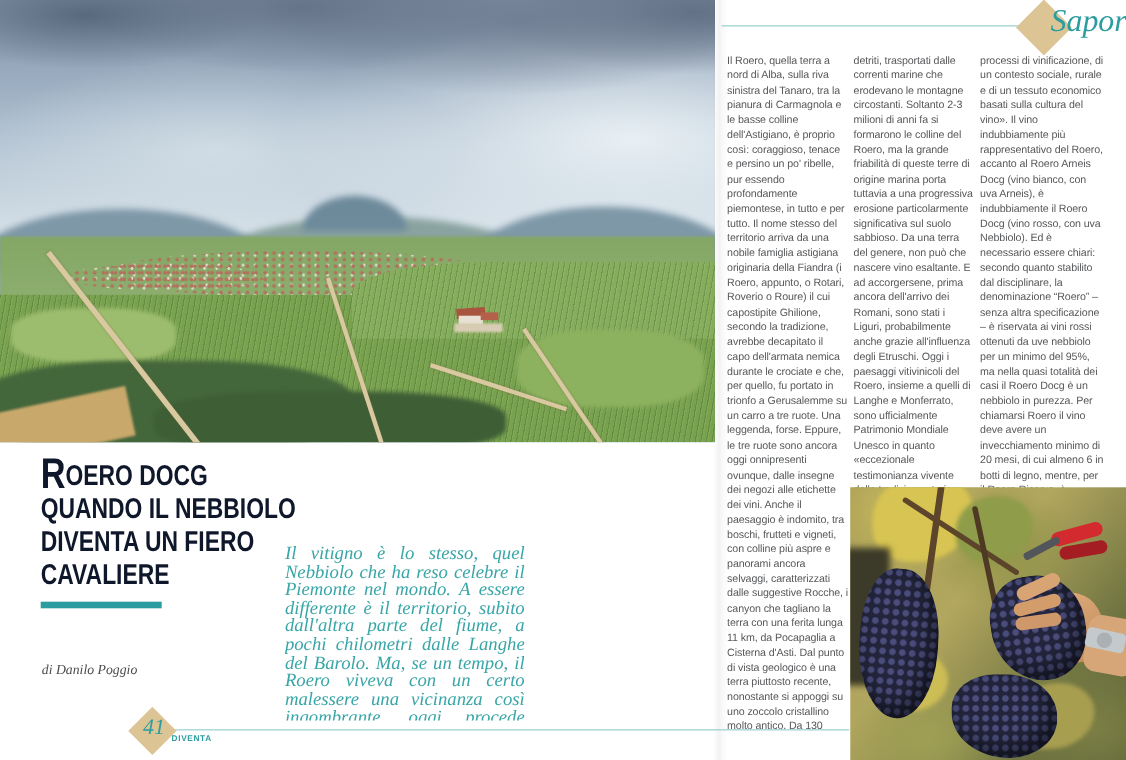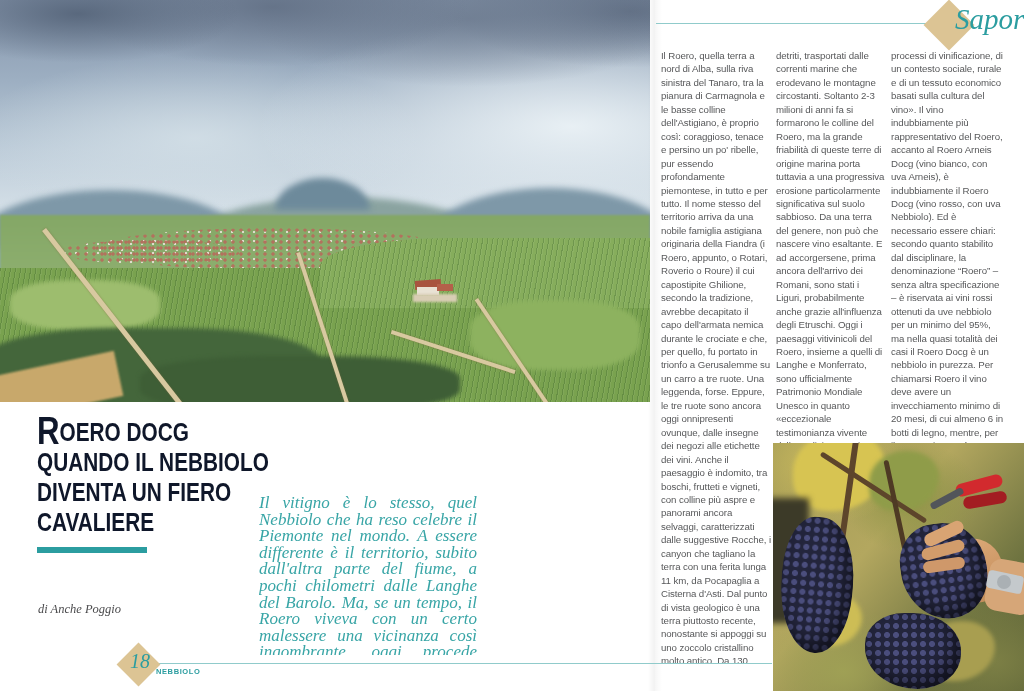--- a/index.html
+++ b/index.html
@@ -159,21 +159,21 @@
 
   <div class="abs fold"></div>
 
   <div class="abs title">
     <div class="title-line"><span class="dropcap">R</span><span>OERO DOCG</span></div>
     <div class="title-line">QUANDO IL NEBBIOLO</div>
     <div class="title-line">DIVENTA UN FIERO</div>
     <div class="title-line">CAVALIERE</div>
   </div>
   <div class="abs title-bar"></div>
-  <div class="abs byline">di Anche Poggio</div>
+  <div class="abs byline">di Danilo Poggio</div>
   <div class="abs standfirst">Il vitigno è lo stesso, quel Nebbiolo che ha reso celebre il Piemonte nel mondo. A essere differente è il territorio, subito dall'altra parte del fiume, a pochi chilometri dalle Langhe del Barolo. Ma, se un tempo, il Roero viveva con un certo malessere una vicinanza così ingombrante, oggi procede fieramente nel suo cammino, orgoglioso del suo passato ed entusiasta per il suo futuro.</div>
 
   <div class="abs hdr-line"></div>
   <div class="abs diamond hdr-diamond"></div>
   <div class="abs hdr-label">Sapori</div>
 
   <div class="abs col col1">Il Roero, quella terra a nord di Alba, sulla riva sinistra del Tanaro, tra la pianura di Carmagnola e le basse colline dell'Astigiano, è proprio così: coraggioso, tenace e persino un po' ribelle, pur essendo profondamente piemontese, in tutto e per tutto. Il nome stesso del territorio arriva da una nobile famiglia astigiana originaria della Fiandra (i Roero, appunto, o Rotari, Roverio o Roure) il cui capostipite Ghilione, secondo la tradizione, avrebbe decapitato il capo dell'armata nemica durante le crociate e che, per quello, fu portato in trionfo a Gerusalemme su un carro a tre ruote. Una leggenda, forse. Eppure, le tre ruote sono ancora oggi onnipresenti ovunque, dalle insegne dei negozi alle etichette dei vini. Anche il paesaggio è indomito, tra boschi, frutteti e vigneti, con colline più aspre e panorami ancora selvaggi, caratterizzati dalle suggestive Rocche, i canyon che tagliano la terra con una ferita lunga 11 km, da Pocapaglia a Cisterna d'Asti. Dal punto di vista geologico è una terra piuttosto recente, nonostante si appoggi su uno zoccolo cristallino molto antico. Da 130 milioni di anni fa era del fondale di un mare interno e i terreni si sono formati per sedimentazione di</div>
   <div class="abs col col2">detriti, trasportati dalle correnti marine che erodevano le montagne circostanti. Soltanto 2-3 milioni di anni fa si formarono le colline del Roero, ma la grande friabilità di queste terre di origine marina porta tuttavia a una progressiva erosione particolarmente significativa sul suolo sabbioso. Da una terra del genere, non può che nascere vino esaltante. E ad accorgersene, prima ancora dell'arrivo dei Romani, sono stati i Liguri, probabilmente anche grazie all'influenza degli Etruschi. Oggi i paesaggi vitivinicoli del Roero, insieme a quelli di Langhe e Monferrato, sono ufficialmente Patrimonio Mondiale Unesco in quanto «eccezionale testimonianza vivente della tradizione storica della coltivazione della vite, dei</div>
   <div class="abs col col3">processi di vinificazione, di un contesto sociale, rurale e di un tessuto economico basati sulla cultura del vino». Il vino indubbiamente più rappresentativo del Roero, accanto al Roero Arneis Docg (vino bianco, con uva Arneis), è indubbiamente il Roero Docg (vino rosso, con uva Nebbiolo). Ed è necessario essere chiari: secondo quanto stabilito dal disciplinare, la denominazione “Roero” – senza altra specificazione – è riservata ai vini rossi ottenuti da uve nebbiolo per un minimo del 95%, ma nella quasi totalità dei casi il Roero Docg è un nebbiolo in purezza. Per chiamarsi Roero il vino deve avere un invecchiamento minimo di 20 mesi, di cui almeno 6 in botti di legno, mentre, per il Roero Riserva, è necessario</div>
 
@@ -196,16 +196,16 @@
     <div class="abs forearm"></div>
     <div class="abs shearA"></div>
     <div class="abs shearB"></div>
     <div class="abs blade"></div>
     <div class="abs watchband"></div>
     <div class="abs watchface"></div>
   </div>
 
   <div class="abs ftr-line"></div>
   <div class="abs diamond ftr-diamond"></div>
-  <div class="abs ftr-num">18</div>
-  <div class="abs ftr-label">NEBBIOLO</div>
+  <div class="abs ftr-num">41</div>
+  <div class="abs ftr-label">DIVENTA</div>
 
 </div>
 
 </body></html>

